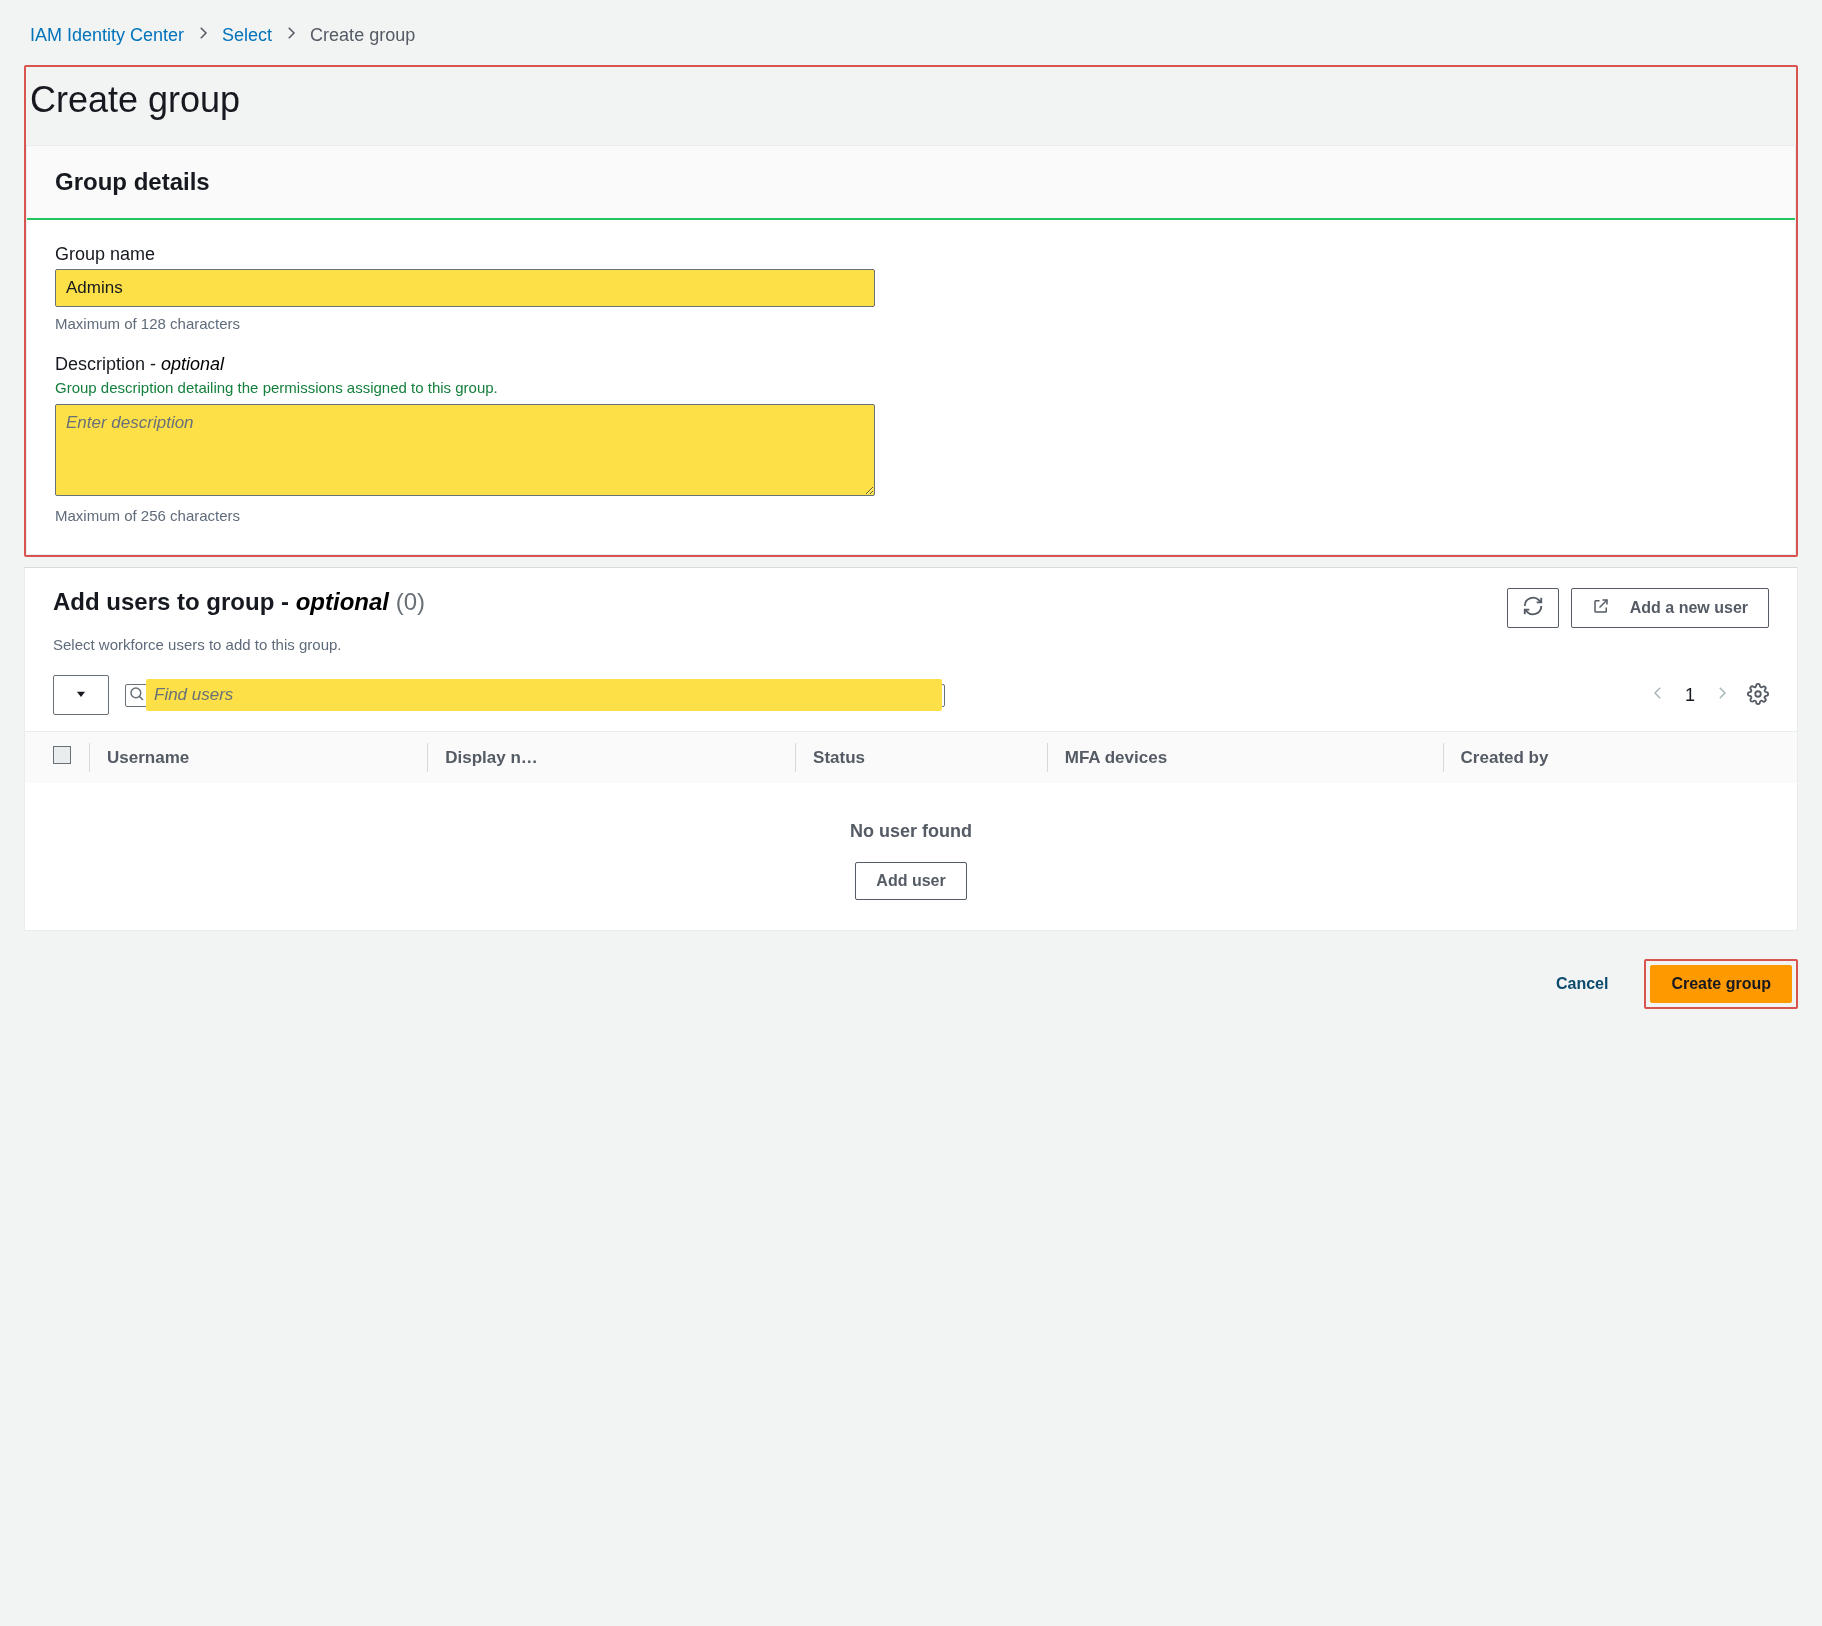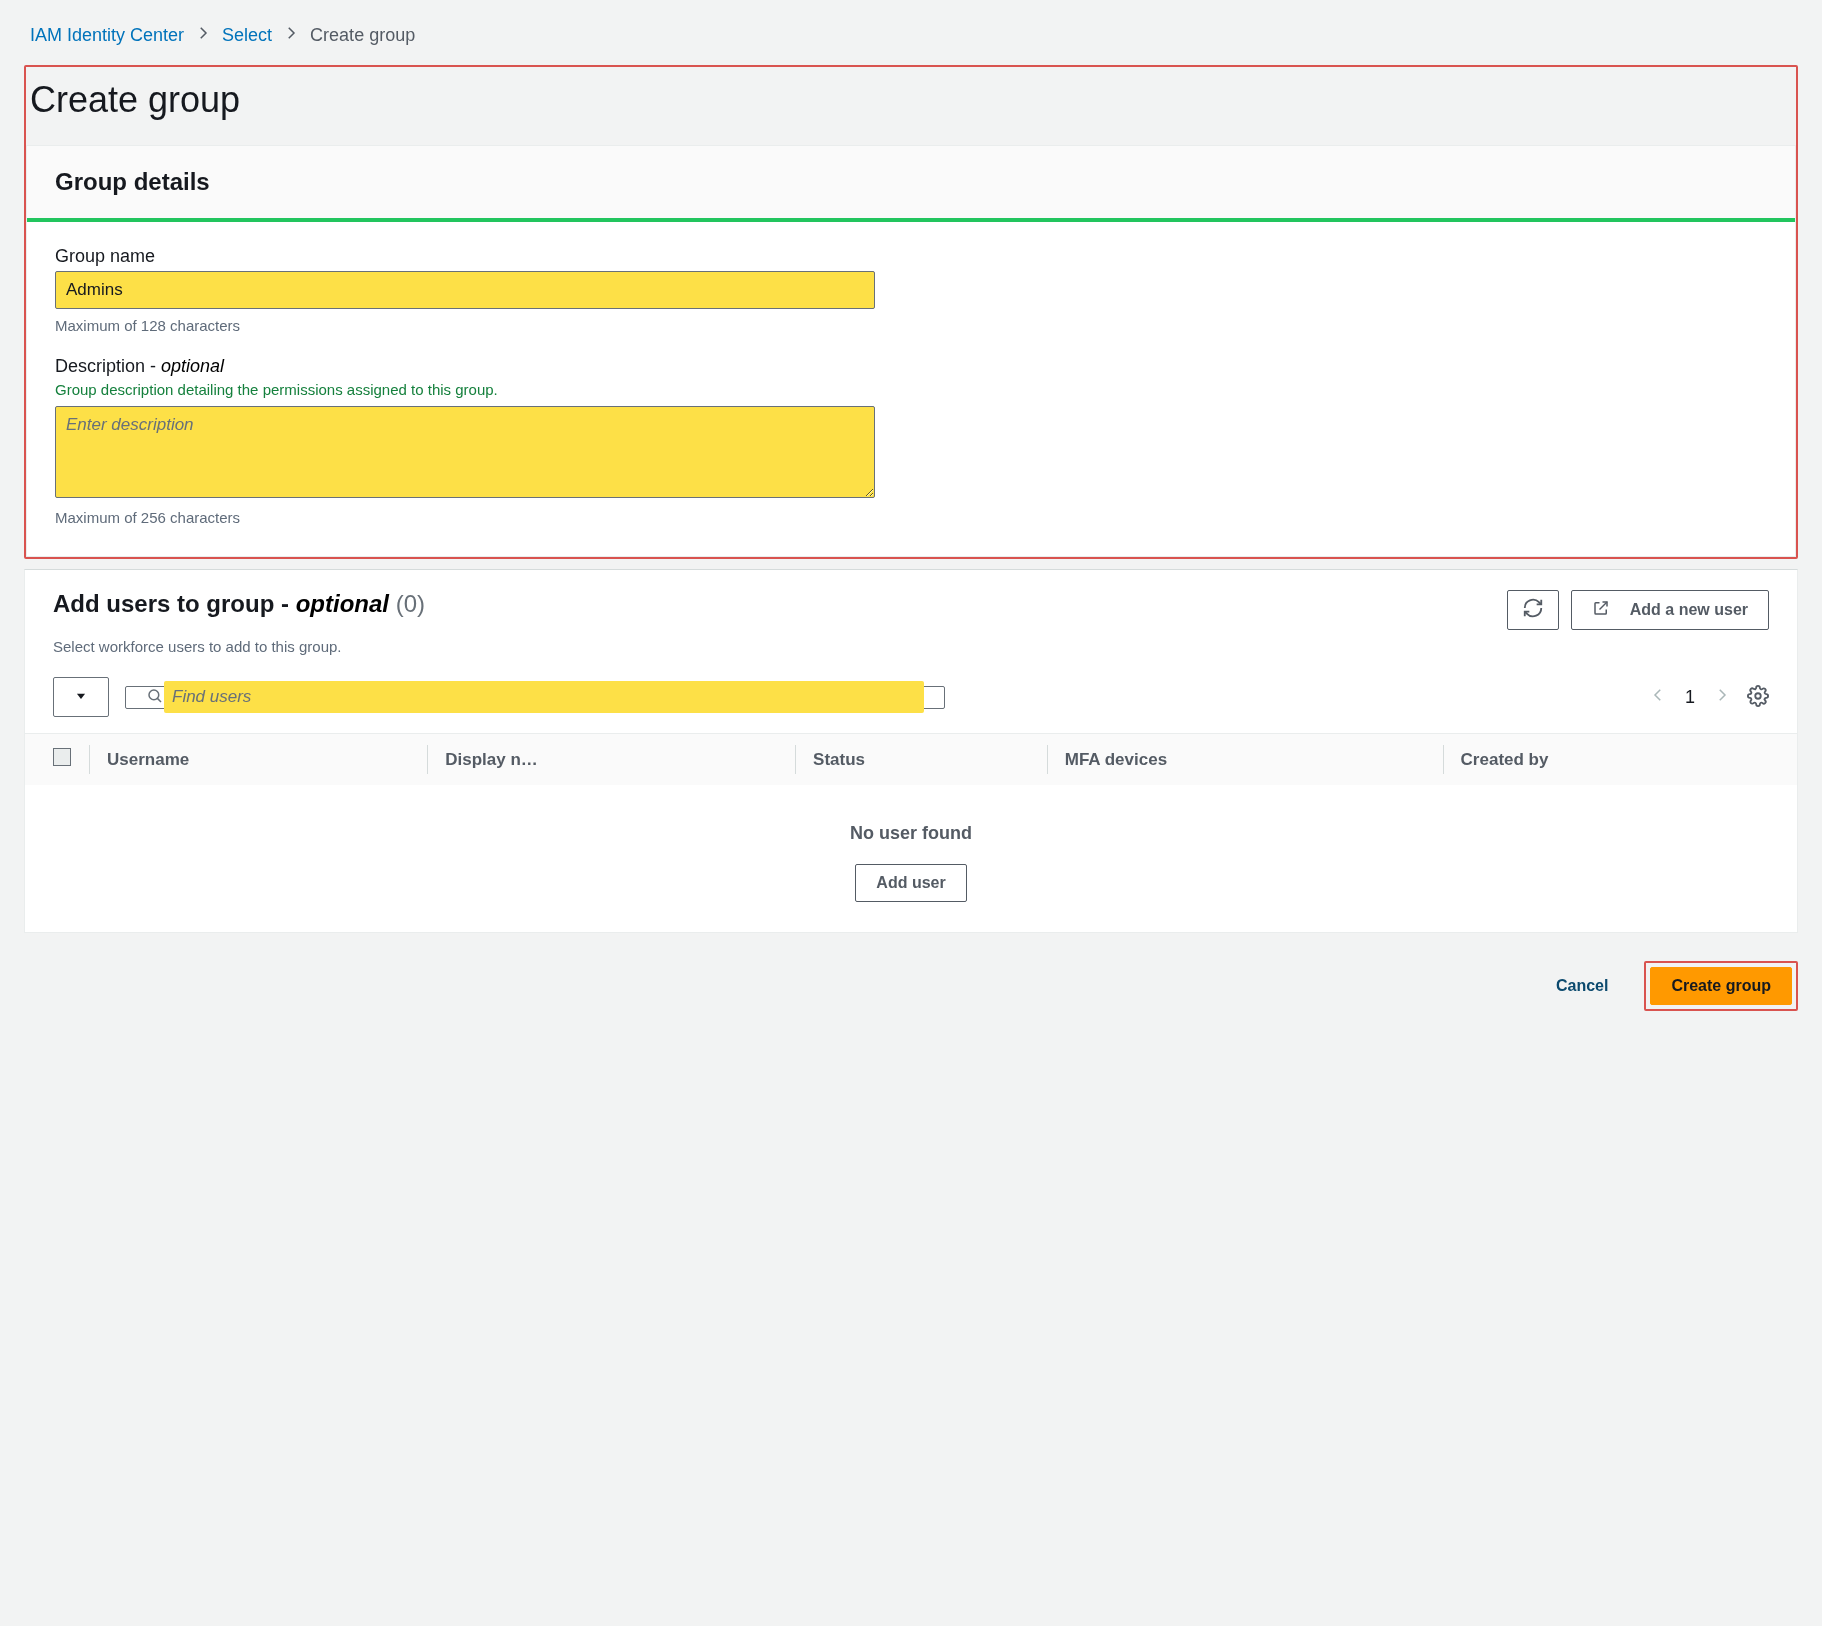--- a/index.html
+++ b/index.html
@@ -41,21 +41,21 @@
   }
 
   
   .panel {
     background: #fff;
     border: 1px solid #eaeded;
     margin-bottom: 28px;
   }
   .panel-header {
     padding: 22px 28px;
-    border-bottom: 4px solid #22c55e;
+    border-bottom: 2px solid #22c55e;
     background: #fafafa;
   }
   .panel-header h2 {
     font-size: 24px;
     font-weight: 700;
     color: #16191f;
   }
   .panel-body {
     padding: 24px 28px 30px 28px;
   }
@@ -166,21 +166,21 @@
     width: 56px; height: 40px;
     display: flex; align-items: center; justify-content: center;
     cursor: pointer;
   }
   .search-wrap {
     flex: 1;
     display: flex;
     align-items: center;
     border: 1px solid #687078;
     border-radius: 2px;
-    padding: 0 20px;
+    padding: 0 2px;
     height: 23px;
     max-width: 820px;
   }
   .search-wrap input {
     border: none; outline: none; flex:1; font-size: 17px;
     padding: 6px 8px;
     font-style: italic;
     color: #545b64;
   }
   .search-wrap input::placeholder { font-style: italic; color:#687078; }

